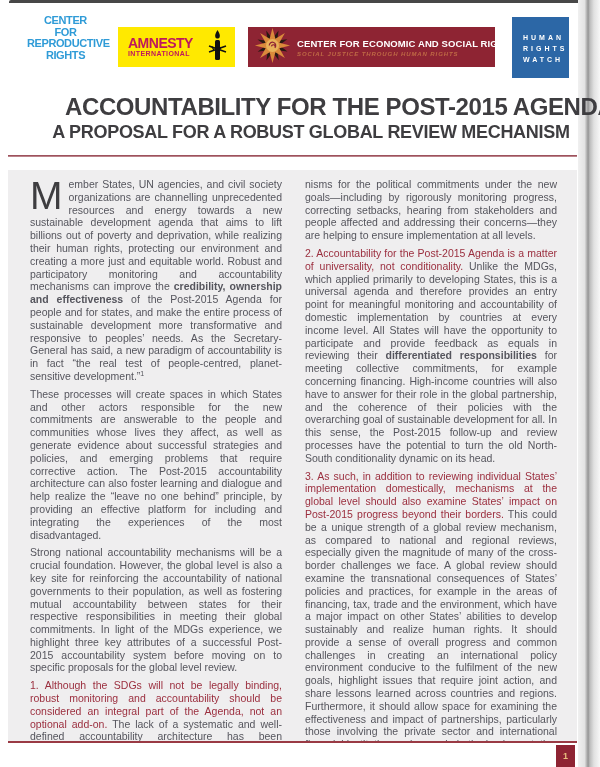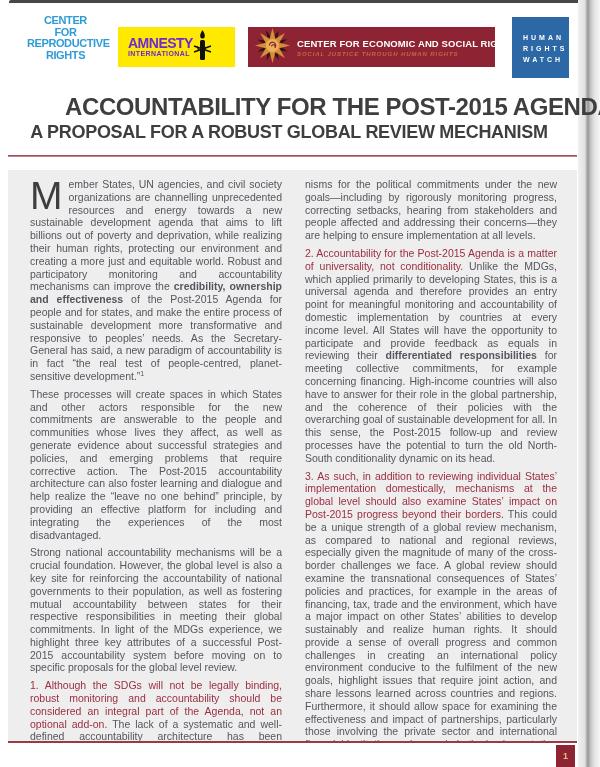--- a/index.html
+++ b/index.html
@@ -8,36 +8,36 @@
     font-family:"Liberation Sans",sans-serif;overflow:hidden;
   }
   
   .top-edge{position:absolute;top:0;left:9px;right:0;height:3px;background:#474747;border-radius:2px 0 0 0;}
   .right-edge{position:absolute;top:0;right:0;width:22px;height:767px;
     background:linear-gradient(90deg,#f0f0f0 0%,#e3e3e3 30%,#949494 46%,#bcbcbc 54%,#e0e0e0 72%,#f7f7f7 100%);}
   
   .logo{position:absolute;box-sizing:border-box;}
   .crr{left:27px;top:15px;width:77px;text-align:center;color:#2f9bd7;
     font-weight:700;font-size:11px;line-height:11.5px;letter-spacing:-0.4px;}
-  .amnesty{left:118px;top:27px;width:117px;height:40px;background:#ffe900;color:#6d28d9;
-    display:flex;align-items:center;padding:0 8px 0 10px;}
+  .amnesty{left:118px;top:27px;width:117px;height:40px;background:#ffe900;color:#be185d;
+    display:flex;align-items:center;justify-content:space-between;padding:0 8px 0 10px;}
   .am-title{font-size:14px;font-weight:700;letter-spacing:-0.5px;line-height:14px;}
   .am-sub{font-size:7px;font-weight:700;letter-spacing:0.4px;line-height:8px;}
   .cesr{left:248px;top:27px;width:247px;height:40px;background:#8e2433;color:#fff;
     display:flex;align-items:center;padding:0 6px 0 6px;}
   .cesr-text{margin-left:6px;}
   .cesr-title{font-size:9.5px;font-weight:700;letter-spacing:0.1px;line-height:11px;white-space:nowrap;}
   .cesr-tag{font-size:6px;font-style:italic;font-weight:700;color:#bf6a45;letter-spacing:0.9px;margin-top:2px;white-space:nowrap;}
   .hrw{left:512px;top:17px;width:57px;height:61px;background:#2c67a6;color:#ffffff;
     font-size:7px;font-weight:700;letter-spacing:3px;line-height:11px;padding:15px 0 0 11px;}
   
   .doc-title{position:absolute;top:93px;left:0;width:578px;margin:0;text-align:right;
     color:#3e3d40;font-size:24px;font-weight:700;letter-spacing:-0.4px;padding-left:44px;}
   .doc-subtitle{position:absolute;top:122px;left:0;width:578px;margin:0;text-align:center;
-    color:#3e3d40;font-size:18px;font-weight:700;letter-spacing:-0.3px;}
+    color:#3e3d40;font-size:18px;font-weight:700;letter-spacing:-0.3px;padding-left:22px;}
   .title-rule{position:absolute;top:155px;left:8px;width:569px;height:2px;border:0;margin:0;
     background:linear-gradient(#8f3a45,#c99ba1);}
   
   .panel{position:absolute;top:170px;left:8px;width:569px;height:573px;background:#efeeef;
     border-bottom:2px solid #9a3a44;box-sizing:border-box;padding:8px 20px 0 22px;
     display:flex;justify-content:space-between;overflow:hidden;}
   .col{width:252px;color:#55555d;font-size:10.5px;line-height:12.8px;text-align:justify;}
   .col p{margin:0 0 5px;}
   .run-n{}
   .run-b{font-weight:700;}

